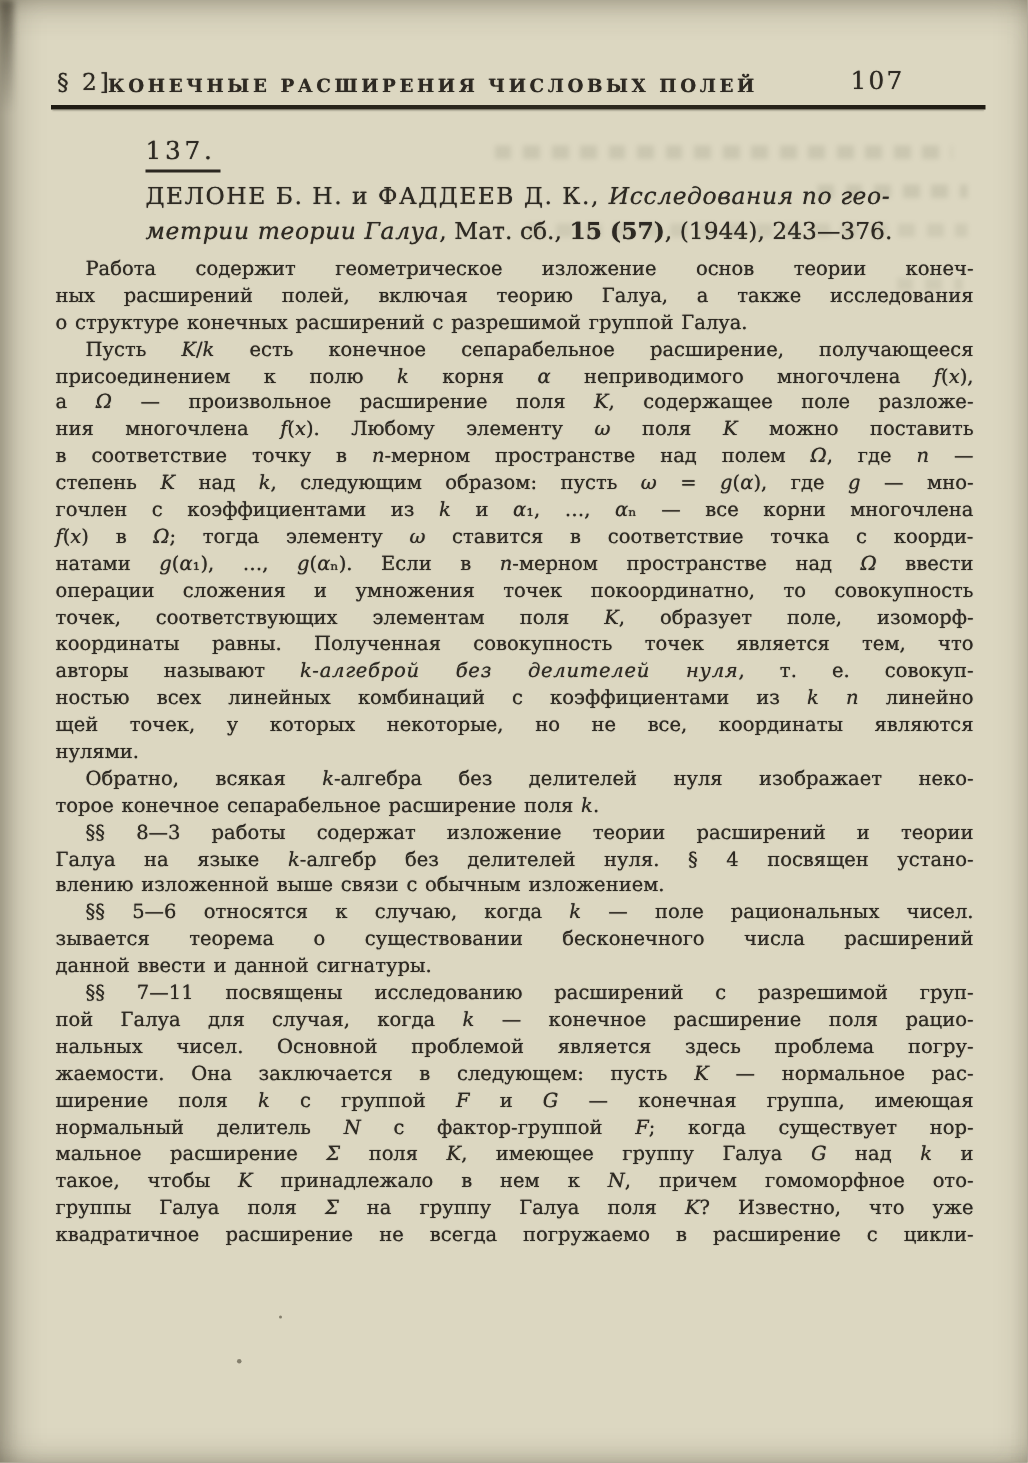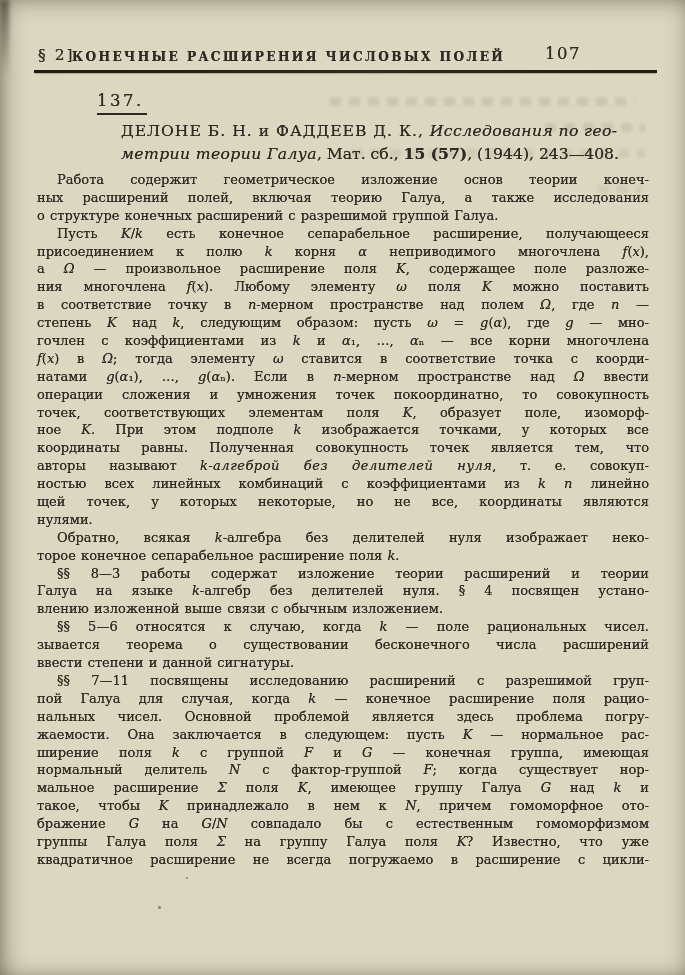--- a/index.html
+++ b/index.html
@@ -53,42 +53,42 @@
     font-size:15.5px;letter-spacing:2px;
     text-shadow:0 0 .6px rgba(46,42,35,.8);
   }
   .rtitle{
     position:absolute;left:72px;top:50px;width:396px;text-align:center;
     font-size:12.2px;font-weight:bold;letter-spacing:2.4px;
     text-shadow:0 0 .5px rgba(46,42,35,.8);
     white-space:nowrap;
   }
   .pnum{
-    position:absolute;left:545px;top:44px;width:58px;text-align:left;
+    position:absolute;left:545px;top:44px;width:58px;text-align:right;
     font-size:16.5px;letter-spacing:1.5px;
     text-shadow:0 0 .6px rgba(46,42,35,.8);
   }
   .rule{
     position:absolute;left:34px;top:70px;width:623px;height:2.6px;z-index:3;
     background:linear-gradient(90deg,#1f1b13,#2e2a20 55%,#201c14);
     box-shadow:0 2px 1px -1px rgba(40,35,25,.28);
   }
   .entry-number{
     position:absolute;left:97px;top:91px;z-index:3;
     font-size:16.5px;letter-spacing:2.5px;
     border-bottom:2.4px solid #2b2720;
     padding:0 3px 3px 0;
     text-shadow:0 0 .6px rgba(46,42,35,.85);
   }
   .citation{
     position:absolute;left:97px;top:120px;width:540px;z-index:3;
     font-size:15.6px;line-height:22.5px;
     text-shadow:0 0 .6px rgba(46,42,35,.85);
   }
-  .cit-line{white-space:nowrap;margin-left:24px;}
+  .cit-line{white-space:nowrap;}
   .seg-authors{letter-spacing:1px;}
   .seg-italic{font-style:italic;letter-spacing:.4px;}
   .seg-bold{font-weight:bold;}
   .seg-plain{}
 
   .abstract{
     position:absolute;left:37px;top:171px;width:612px;z-index:3;
     font-size:13px;
     text-shadow:0 0 .65px rgba(46,42,35,.85);
     word-spacing:.08em;
@@ -115,70 +115,68 @@
   <header class="running-header">
     <span class="sec">§ 2]</span>
     <span class="rtitle">КОНЕЧНЫЕ РАСШИРЕНИЯ ЧИСЛОВЫХ ПОЛЕЙ</span>
     <span class="pnum">107</span>
   </header>
   <div class="rule"></div>
 
   <div class="entry-number">137.</div>
   <div class="citation">
       <div class="cit-line"><span class="seg-authors">ДЕЛОНЕ Б. Н. и ФАДДЕЕВ Д. К., </span><span class="seg-italic">Исследования по гео-</span></div>
-      <div class="cit-line"><span class="seg-italic">метрии теории Галуа</span><span class="seg-plain">, Мат. сб., </span><span class="seg-bold">15 (57)</span><span class="seg-plain">, (1944), 243—408.</span></div>
+      <div class="cit-line"><span class="seg-italic">метрии теории Галуа</span><span class="seg-plain">, Мат. сб., </span><span class="seg-bold">15 (57)</span><span class="seg-plain">, (1944), 243—376.</span></div>
     </div>
   <div class="abstract">
       <div class="para">
         <div class="tline first just">Работа содержит геометрическое изложение основ теории конеч-</div>
         <div class="tline just">ных расширений полей, включая теорию Галуа, а также исследования</div>
         <div class="tline">о структуре конечных расширений с разрешимой группой Галуа.</div>
       </div>
       <div class="para">
         <div class="tline first just">Пусть <i>K</i>/<i>k</i> есть конечное сепарабельное расширение, получающееся</div>
         <div class="tline just">присоединением к полю <i>k</i> корня <i>α</i> неприводимого многочлена <i>f</i>(<i>x</i>),</div>
         <div class="tline just">а <i>Ω</i> — произвольное расширение поля <i>K</i>, содержащее поле разложе-</div>
         <div class="tline just">ния многочлена <i>f</i>(<i>x</i>). Любому элементу <i>ω</i> поля <i>K</i> можно поставить</div>
         <div class="tline just">в соответствие точку в <i>n</i>-мерном пространстве над полем <i>Ω</i>, где <i>n</i> —</div>
         <div class="tline just">степень <i>K</i> над <i>k</i>, следующим образом: пусть <i>ω</i> = <i>g</i>(<i>α</i>), где <i>g</i> — мно-</div>
         <div class="tline just">гочлен с коэффициентами из <i>k</i> и <i>α</i>₁, …, <i>α</i>ₙ — все корни многочлена</div>
         <div class="tline just"><i>f</i>(<i>x</i>) в <i>Ω</i>; тогда элементу <i>ω</i> ставится в соответствие точка с коорди-</div>
         <div class="tline just">натами <i>g</i>(<i>α</i>₁), …, <i>g</i>(<i>α</i>ₙ). Если в <i>n</i>-мерном пространстве над <i>Ω</i> ввести</div>
         <div class="tline just">операции сложения и умножения точек покоординатно, то совокупность</div>
         <div class="tline just">точек, соответствующих элементам поля <i>K</i>, образует поле, изоморф-</div>
-        <div class="tline just">ное <i>K</i>. При этом подполе <i>k</i> изображается точками, у которых все</div>
         <div class="tline just">координаты равны. Полученная совокупность точек является тем, что</div>
         <div class="tline just">авторы называют <i class="em"><i>k</i>-алгеброй без делителей нуля</i>, т. е. совокуп-</div>
         <div class="tline just">ностью всех линейных комбинаций с коэффициентами из <i>k</i> <i>n</i> линейно</div>
         <div class="tline just">щей точек, у которых некоторые, но не все, координаты являются</div>
         <div class="tline">нулями.</div>
       </div>
       <div class="para">
         <div class="tline first just">Обратно, всякая <i>k</i>-алгебра без делителей нуля изображает неко-</div>
         <div class="tline">торое конечное сепарабельное расширение поля <i>k</i>.</div>
       </div>
       <div class="para">
         <div class="tline first just">§§ 8—3 работы содержат изложение теории расширений и теории</div>
         <div class="tline just">Галуа на языке <i>k</i>-алгебр без делителей нуля. § 4 посвящен устано-</div>
         <div class="tline">влению изложенной выше связи с обычным изложением.</div>
       </div>
       <div class="para">
         <div class="tline first just">§§ 5—6 относятся к случаю, когда <i>k</i> — поле рациональных чисел.</div>
         <div class="tline just">зывается теорема о существовании бесконечного числа расширений</div>
-        <div class="tline">ввести степени и данной сигнатуры.</div>
+        <div class="tline">данной ввести и данной сигнатуры.</div>
       </div>
       <div class="para">
         <div class="tline first just">§§ 7—11 посвящены исследованию расширений с разрешимой груп-</div>
         <div class="tline just">пой Галуа для случая, когда <i>k</i> — конечное расширение поля рацио-</div>
         <div class="tline just">нальных чисел. Основной проблемой является здесь проблема погру-</div>
         <div class="tline just">жаемости. Она заключается в следующем: пусть <i>K</i> — нормальное рас-</div>
         <div class="tline just">ширение поля <i>k</i> с группой <i>F</i> и <i>G</i> — конечная группа, имеющая</div>
         <div class="tline just">нормальный делитель <i>N</i> с фактор-группой <i>F</i>; когда существует нор-</div>
         <div class="tline just">мальное расширение <i>Σ</i> поля <i>K</i>, имеющее группу Галуа <i>G</i> над <i>k</i> и</div>
         <div class="tline just">такое, чтобы <i>K</i> принадлежало в нем к <i>N</i>, причем гомоморфное ото-</div>
-        <div class="tline just">бражение <i>G</i> на <i>G</i>/<i>N</i> совпадало бы с естественным гомоморфизмом</div>
         <div class="tline just">группы Галуа поля <i>Σ</i> на группу Галуа поля <i>K</i>? Известно, что уже</div>
         <div class="tline just">квадратичное расширение не всегда погружаемо в расширение с цикли-</div>
       </div>
     </div>
 
   <div class="vignette"></div>
 </div>
 
 </body></html>

